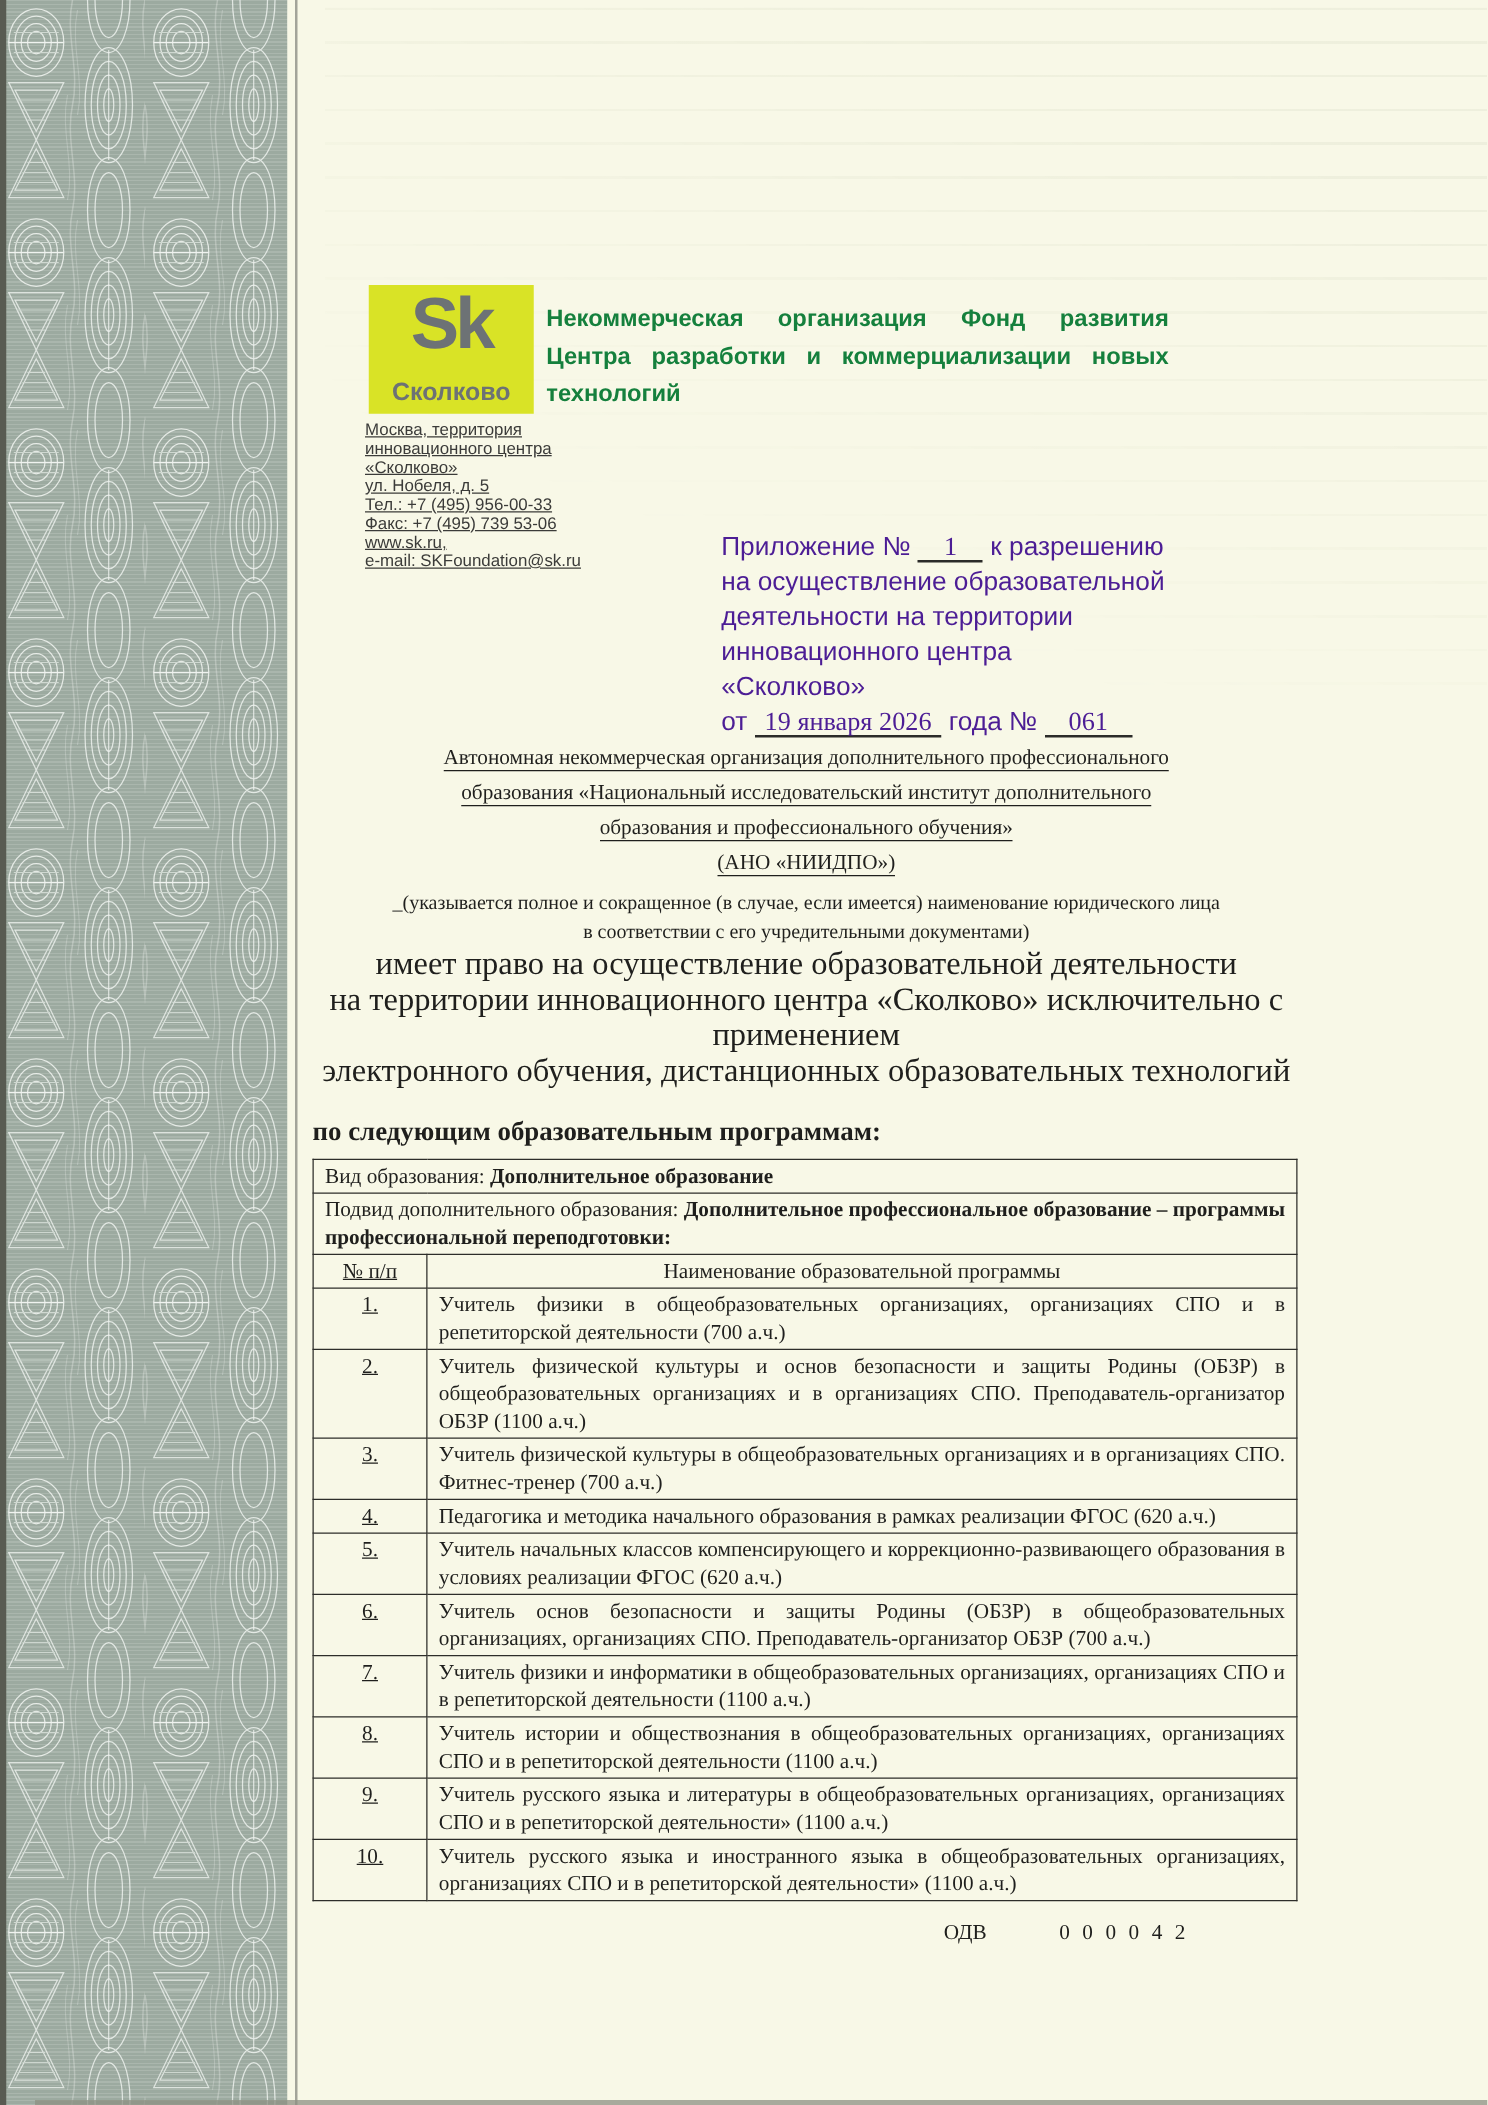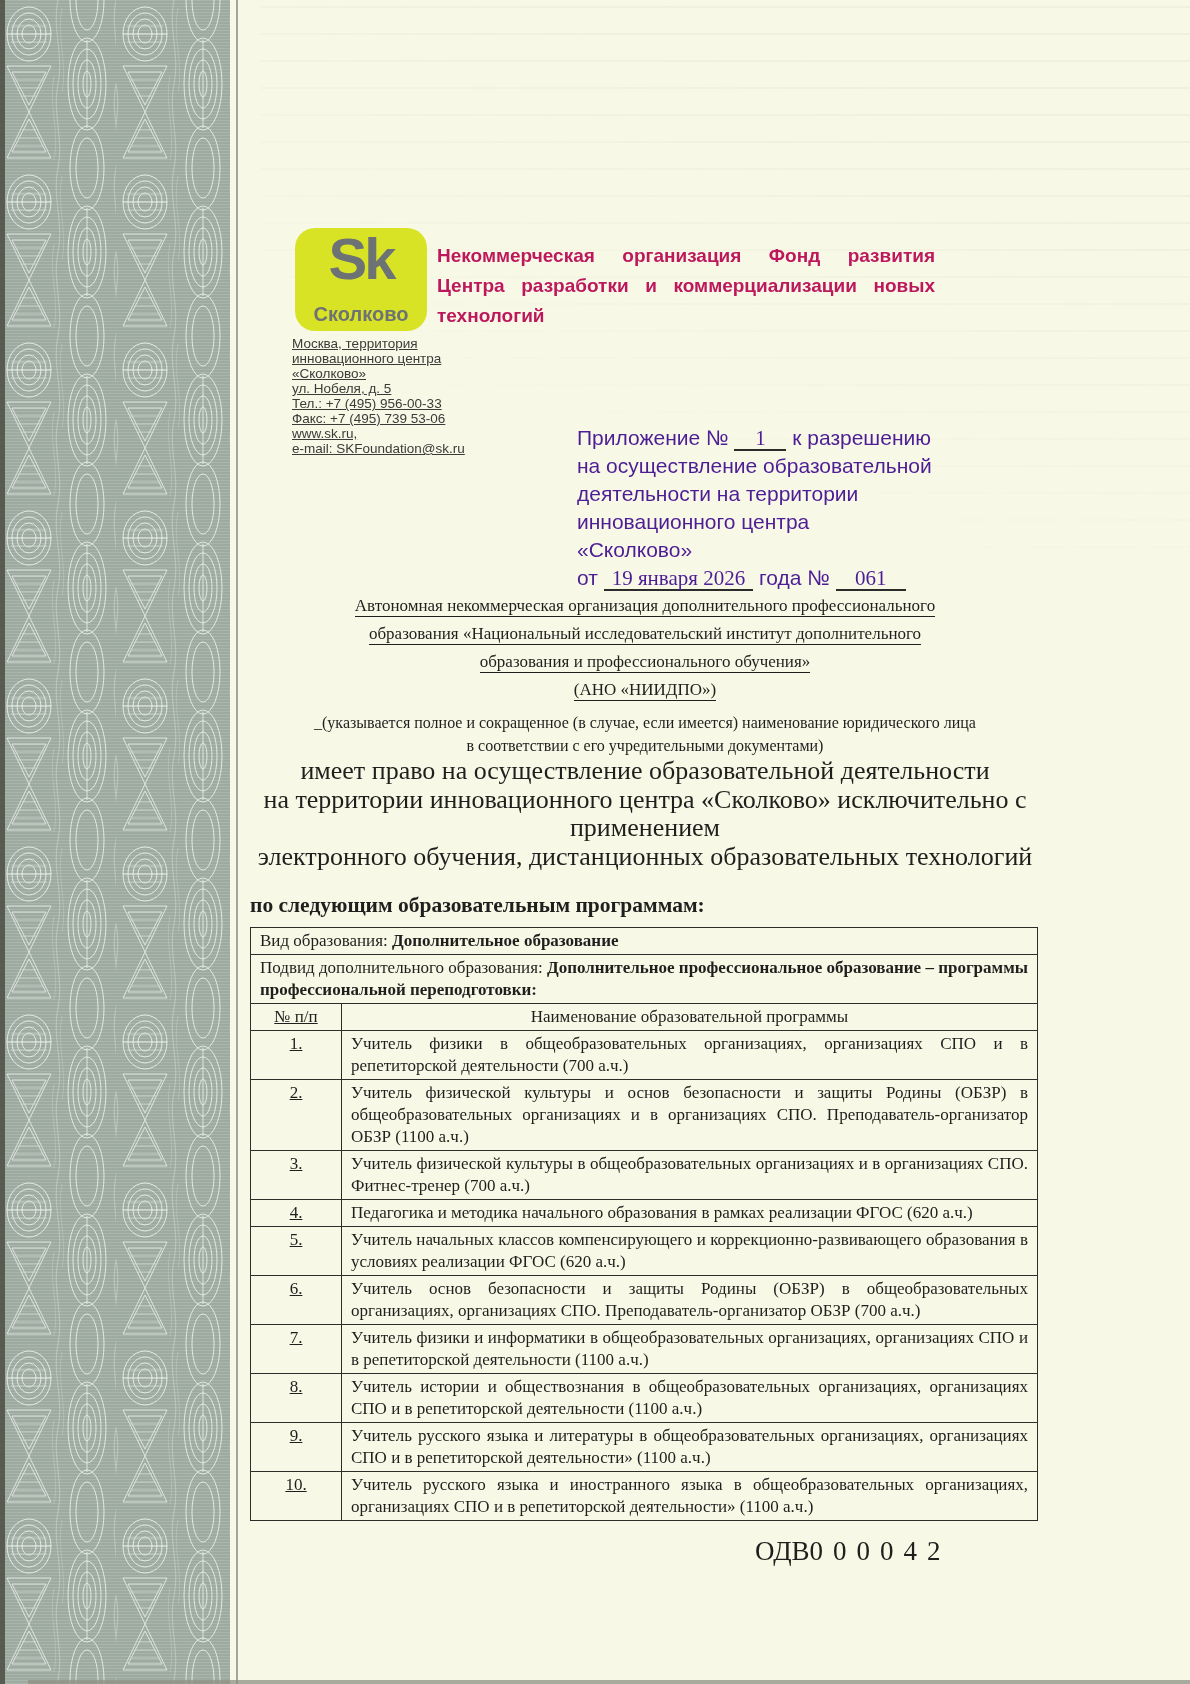--- a/index.html
+++ b/index.html
@@ -17,28 +17,28 @@
   .bottom-edge{position:absolute;left:28px;right:0;bottom:0;height:4px;background:#8e9083;opacity:.75;}
 
   
   .paper-texture{position:absolute;right:0;top:6px;width:930px;height:560px;opacity:.45;
       background:repeating-linear-gradient(180deg,rgba(160,170,135,.22) 0 2px,rgba(0,0,0,0) 2px 27px);
       -webkit-mask-image:linear-gradient(200deg,#000 20%,transparent 75%);
       mask-image:linear-gradient(200deg,#000 20%,transparent 75%);}
 
   
   .logo{position:absolute;left:295px;top:228px;width:132px;height:103px;text-align:center;
-        font-family:"Liberation Sans","DejaVu Sans",sans-serif;border-radius:20px;}
+        font-family:"Liberation Sans","DejaVu Sans",sans-serif;}
   .logo .monogram{position:absolute;top:2px;left:0;right:0;font-size:58px;font-weight:bold;
         letter-spacing:-3px;line-height:1;}
   .logo .wordmark{position:absolute;bottom:5px;left:0;right:0;font-size:20px;font-weight:bold;}
 
   .letterhead-title{position:absolute;left:437px;top:241px;width:498px;
         font-family:"Liberation Sans","DejaVu Sans",sans-serif;font-size:19px;font-weight:bold;
-        color:#be185d;line-height:30px;text-align:justify;text-align-last:justify;}
+        color:#15803d;line-height:30px;text-align:justify;text-align-last:justify;}
 
   .address{position:absolute;left:292px;top:336px;
         font-family:"Liberation Sans","DejaVu Sans",sans-serif;font-size:13.5px;
         color:#3b3b39;line-height:15px;text-decoration:underline;}
 
   
   .appendix{position:absolute;left:577px;top:424px;width:470px;
         font-family:"Liberation Sans","DejaVu Sans",sans-serif;font-size:21px;
         color:#4c1d95;line-height:28px;}
   .appendix .fill{font-family:"Liberation Serif","DejaVu Serif",serif;
@@ -56,21 +56,21 @@
   .programs-heading{margin-top:22px;font-size:21.5px;font-weight:bold;}
 
   table.programs{margin-top:9px;width:788px;border-collapse:collapse;font-size:17px;}
   table.programs td{border:1.6px solid #2d2d2a;padding:2px 9px;vertical-align:top;line-height:22px;}
   td.kind-cell{padding:5px 9px;}
   td.subkind-cell{padding:4px 9px 16px;text-align:justify;}
   tr.head-row td{text-align:center;padding:2px 6px;}
   td.num-cell{width:72px;text-align:center;text-decoration:underline;}
   td.program-name{text-align:justify;}
 
-  .footer-serial{margin-top:15px;margin-left:505px;font-size:27px;display:flex;}
+  .footer-serial{margin-top:15px;margin-left:505px;font-size:17px;display:flex;gap:58px;}
   .footer-serial .digits{letter-spacing:10px;}
   b{font-weight:bold;}
 </style>
 </head>
 <body>
 
 <div class="page">
 
   <div class="band">
     <svg width="230" height="1684" xmlns="http://www.w3.org/2000/svg">

